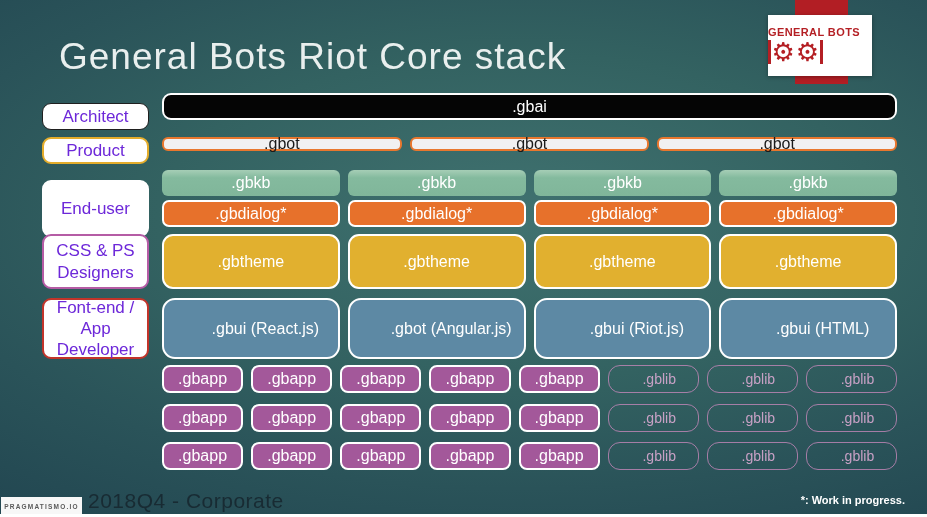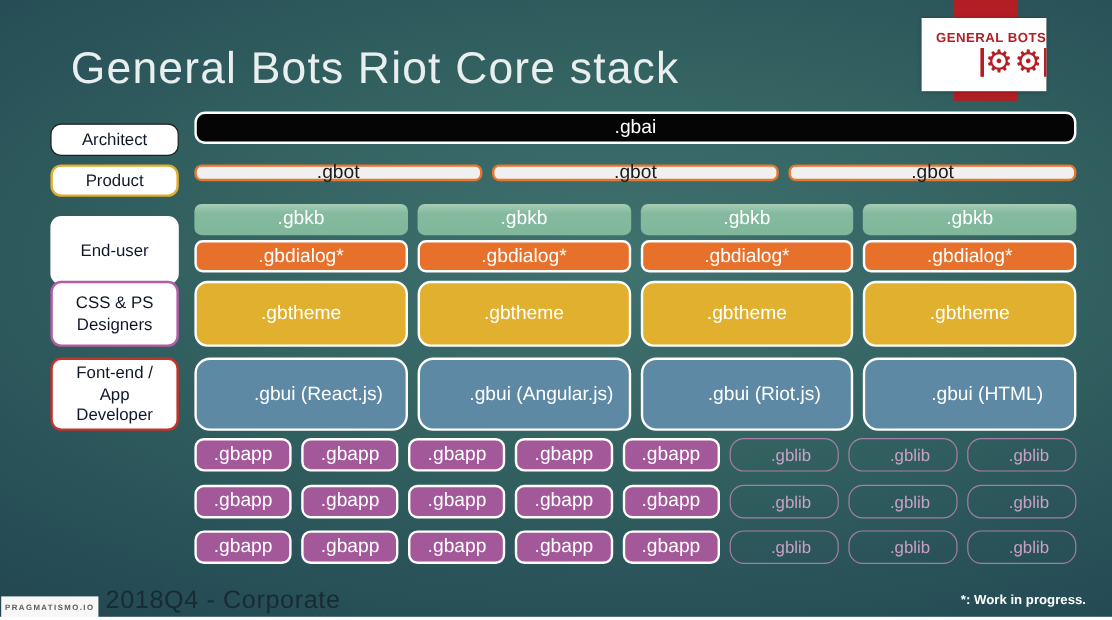--- a/index.html
+++ b/index.html
@@ -12,32 +12,32 @@
   .title {
     position:absolute; left:59px; top:36px;
     font-size:37px; font-weight:400; letter-spacing:1px;
     color:#e9efee;
   }
   
   .ribbon { position:absolute; left:795px; top:0; width:53px; height:84px; background:#b21e24; }
   .logo-card {
     position:absolute; left:768px; top:15px; width:104px; height:61px;
     background:#ffffff; box-shadow:0 1px 4px rgba(0,0,0,0.35);
-    display:flex; flex-direction:column; align-items:flex-end; justify-content:center;
+    display:flex; flex-direction:column; align-items:flex-start; justify-content:center;
   }
   .logo-brand { font-size:11px; font-weight:bold; color:#b41f24; letter-spacing:0.4px; }
   .logo-gears { display:flex; align-items:center; gap:1px; margin-top:1px; }
   .gear-bar { width:2.5px; height:24px; background:#b41f24; }
   .gear-glyph { font-family:"DejaVu Sans", sans-serif; font-size:26px; line-height:26px; color:#b41f24; }
   
   .role {
     position:absolute; left:42px; width:107px; box-sizing:border-box;
     background:#ffffff; border-radius:9px;
     display:flex; align-items:center; justify-content:center; text-align:center;
-    font-size:14px; color:#0f172a; line-height:1.25; padding:2px 7px;
+    font-size:17px; color:#6d28d9; line-height:1.25; padding:2px 7px;
   }
   
   .row { position:absolute; left:162px; width:735px; display:flex; gap:8px; }
   .cell {
     flex:1; box-sizing:border-box;
     display:flex; align-items:center; justify-content:center;
     font-size:16px; color:#ffffff; white-space:nowrap;
   }
   .gbai  { background:#050505; border:2px solid #ffffff; border-radius:9px; }
   .gbot  { background:#f1f0f1; border:2px solid #e8772e; border-radius:6px; color:#1a1a1a; }
@@ -114,21 +114,21 @@
 
   <div class="row" style="top:234px;height:55px;">
     <div class="cell gbtheme">.gbtheme</div>
     <div class="cell gbtheme">.gbtheme</div>
     <div class="cell gbtheme">.gbtheme</div>
     <div class="cell gbtheme">.gbtheme</div>
   </div>
 
   <div class="row" style="top:298px;height:61px;">
     <div class="cell gbui">.gbui (React.js)</div>
-    <div class="cell gbui">.gbui (Angular.js)</div>
+    <div class="cell gbui">.gbot (Angular.js)</div>
     <div class="cell gbui">.gbui (Riot.js)</div>
     <div class="cell gbui">.gbui (HTML)</div>
   </div>
 
   <div class="row" style="top:365px;height:28px;">
     <div class="cell gbapp">.gbapp</div>
     <div class="cell gbapp">.gbapp</div>
     <div class="cell gbapp">.gbapp</div>
     <div class="cell gbapp">.gbapp</div>
     <div class="cell gbapp">.gbapp</div>

